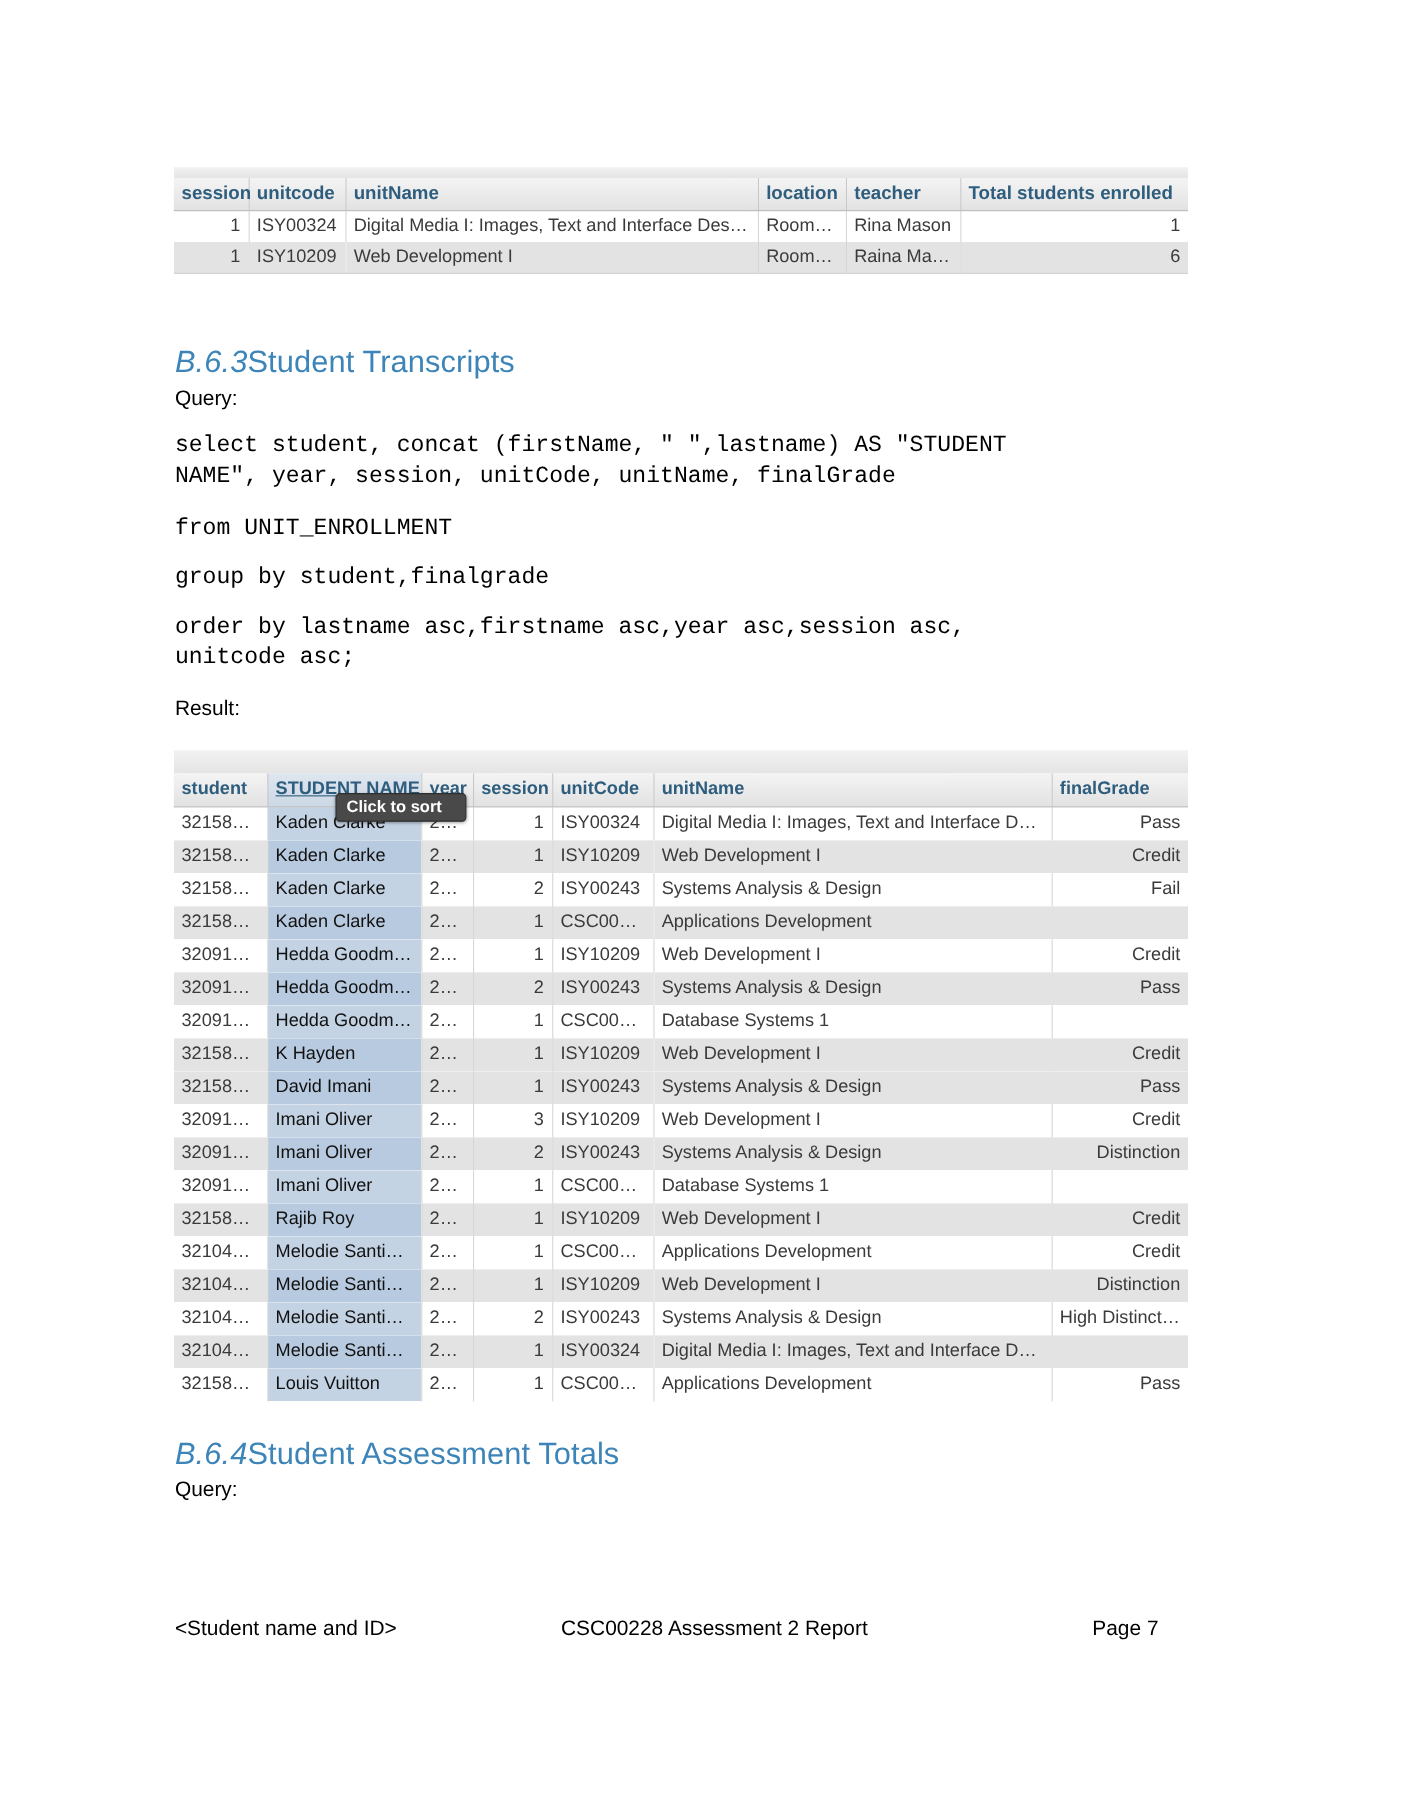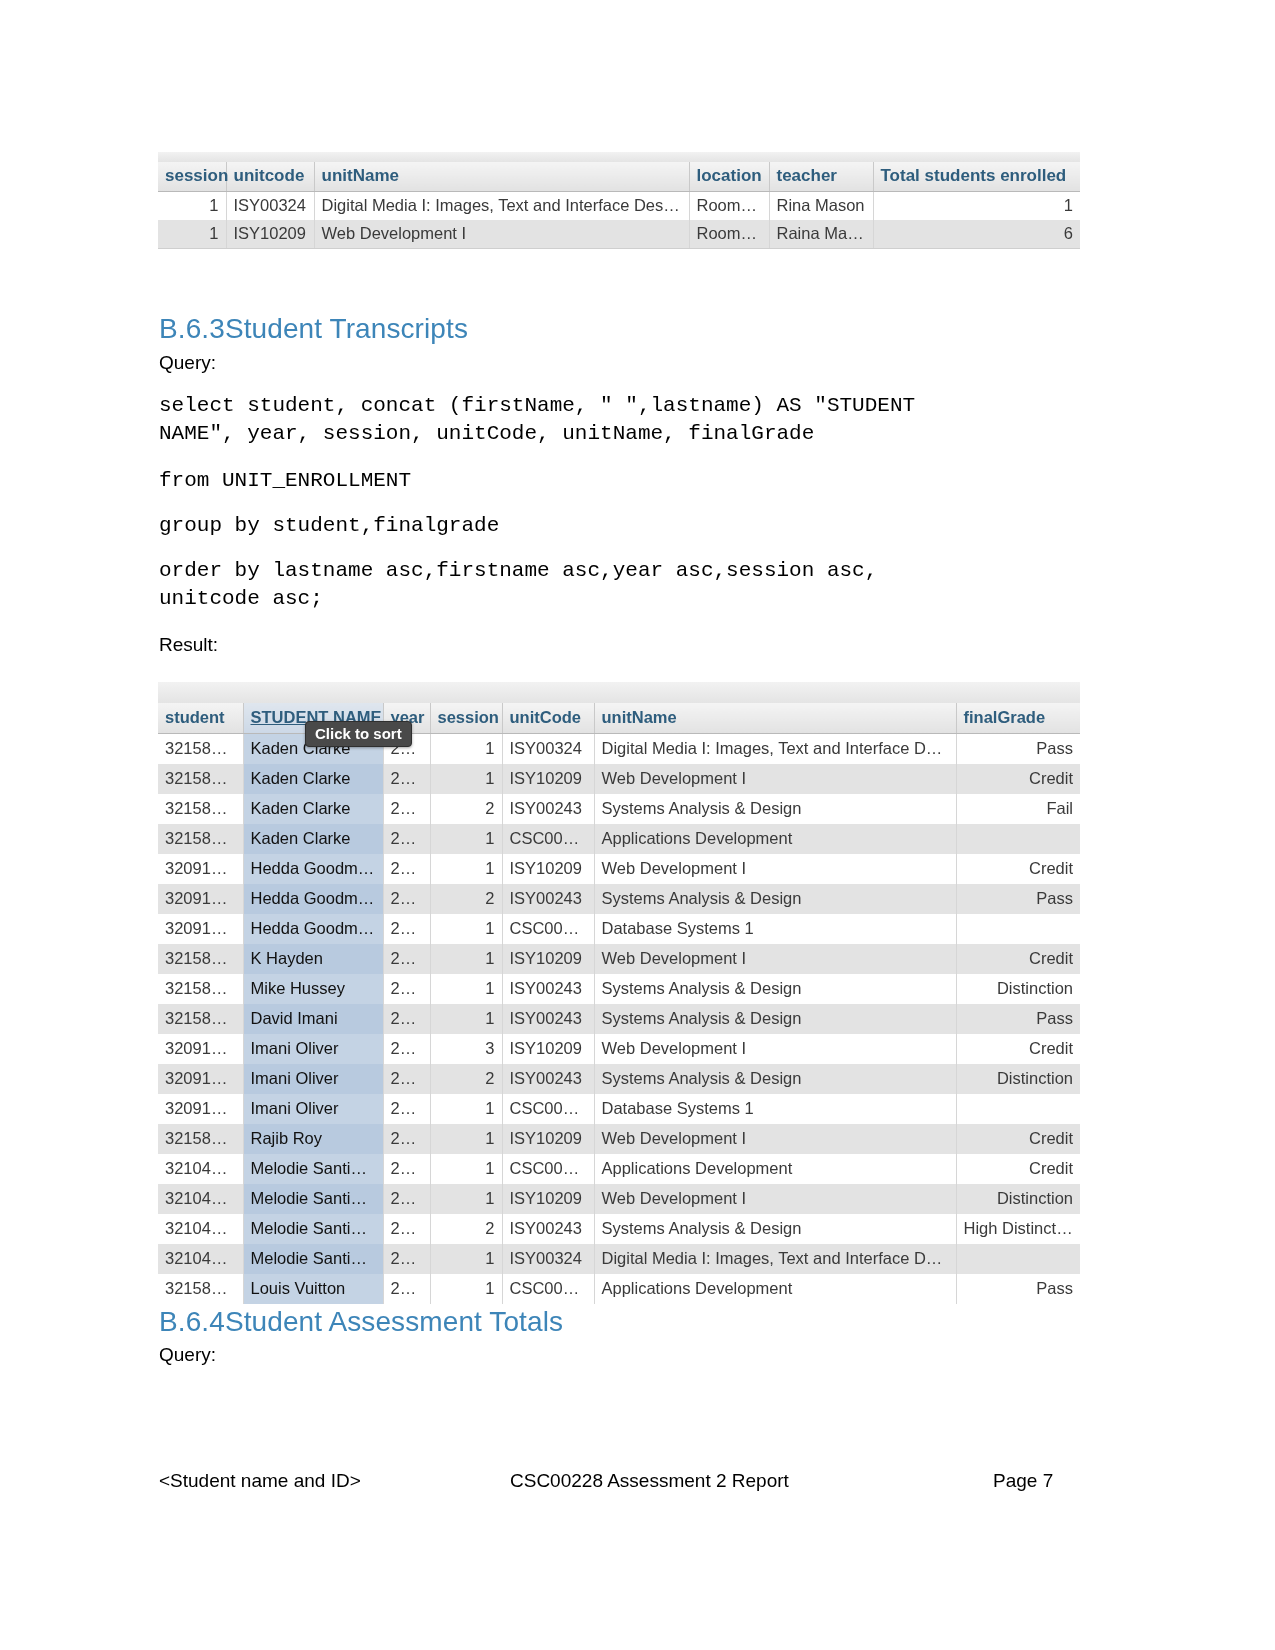--- a/index.html
+++ b/index.html
@@ -76,21 +76,21 @@
 
   
   .h3 {
     position: absolute;
     color: #3d85b8;
     font-size: 28px;
     font-weight: normal;
     letter-spacing: 0.1px;
     white-space: nowrap;
   }
-  .h3 .num-part { display: inline-block; min-width: 62px; }
+  .h3 .num-part { display: inline-block; min-width: 62px; font-style: italic; }
 
   #heading-b63 { left: 143px; top: 313px; }
   #heading-b64 { left: 143px; top: 1306px; }
 
   .body-label {
     position: absolute;
     font-size: 19px;
     color: #000000;
     white-space: nowrap;
   }
@@ -129,21 +129,21 @@
 
   
   #tooltip-click-to-sort {
     position: absolute;
     left: 289px;
     top: 721px;
     background: #494949;
     color: #ffffff;
     font-size: 15px;
     font-weight: bold;
-    padding: 3px 9px 4px 9px;
+    padding: 3px 21px 4px 9px;
     border-radius: 4px;
     border: 1px solid #2f2f2f;
     box-shadow: 0 1px 3px rgba(0,0,0,0.35);
     white-space: nowrap;
     z-index: 50;
   }
 
   
   .footer {
     position: absolute;
@@ -309,29 +309,20 @@
         </tr>
         <tr class="alt">
           <td>32158857</td>
           <td class="name-col">K Hayden</td>
           <td>2015</td>
           <td class="num">1</td>
           <td>ISY10209</td>
           <td>Web Development I</td>
           <td class="num nb">Credit</td>
         </tr>
-        <tr class="plain">
-          <td>32158746</td>
-          <td class="name-col">Mike Hussey</td>
-          <td>2015</td>
-          <td class="num">1</td>
-          <td>ISY00243</td>
-          <td>Systems Analysis &amp; Design</td>
-          <td class="num nb">Distinction</td>
-        </tr>
         <tr class="alt">
           <td>32158956</td>
           <td class="name-col">David Imani</td>
           <td>2015</td>
           <td class="num">1</td>
           <td>ISY00243</td>
           <td>Systems Analysis &amp; Design</td>
           <td class="num nb">Pass</td>
         </tr>
         <tr class="plain">

